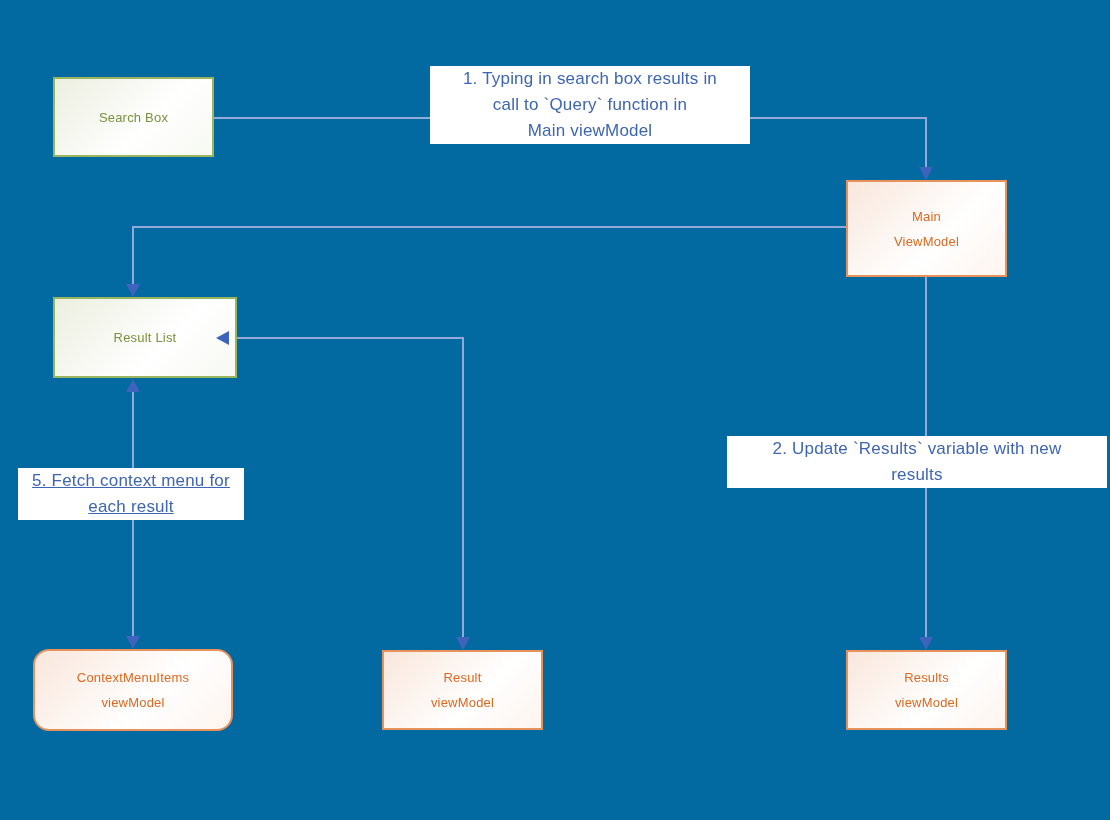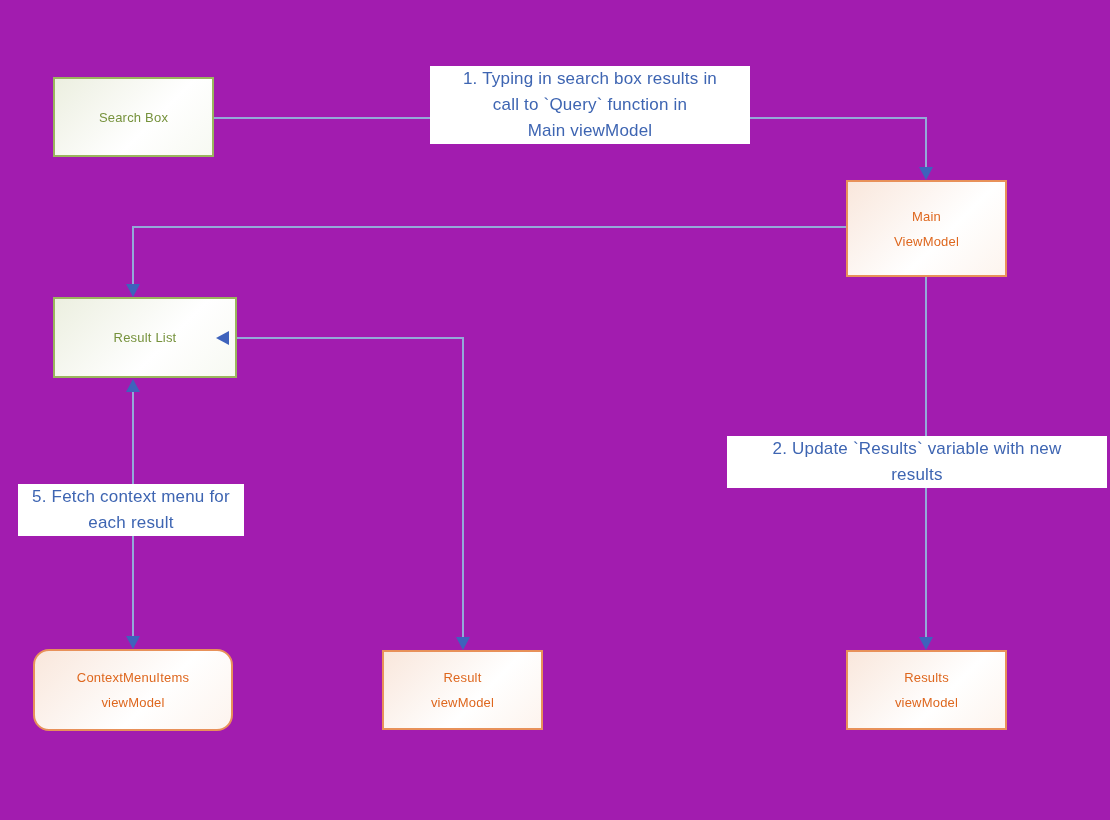--- a/index.html
+++ b/index.html
@@ -1,20 +1,20 @@
 <!DOCTYPE html>
 <html><head>
 <meta charset="utf-8">
 <style>
   html, body { margin: 0; padding: 0; background: #ffffff; }
   .canvas {
     position: relative;
     width: 1110px;
     height: 820px;
-    background: #a21caf;
+    background: #0369a1;
     overflow: hidden;
     font-family: "Liberation Sans", sans-serif;
   }
   
   .box {
     position: absolute;
     box-sizing: border-box;
     border: 2px solid;
     display: flex;
     align-items: center;
@@ -87,21 +87,21 @@
     font-size: 17px;
     line-height: 26px;
     text-align: center;
     white-space: pre-line;
     z-index: 2;
     letter-spacing: 0.2px;
   }
   #lab1 { left: 430px; top: 66px;  width: 320px; }
   #lab3 { left: 318px; top: 189px; width: 275px; }
   #lab4 { left: 318px; top: 343px; width: 288px; }
-  #lab5 { left: 18px;  top: 484px; width: 226px; }
+  #lab5 { left: 18px;  top: 468px; width: 226px; text-decoration: underline; }
   #lab2 { left: 727px; top: 436px; width: 380px; }
 </style>
 </head>
 <body>
 
 <div class="canvas">
 
   <div class="line" id="l1h"></div>
   <div class="line" id="l1v"></div>
   <div class="line" id="l3h"></div>

